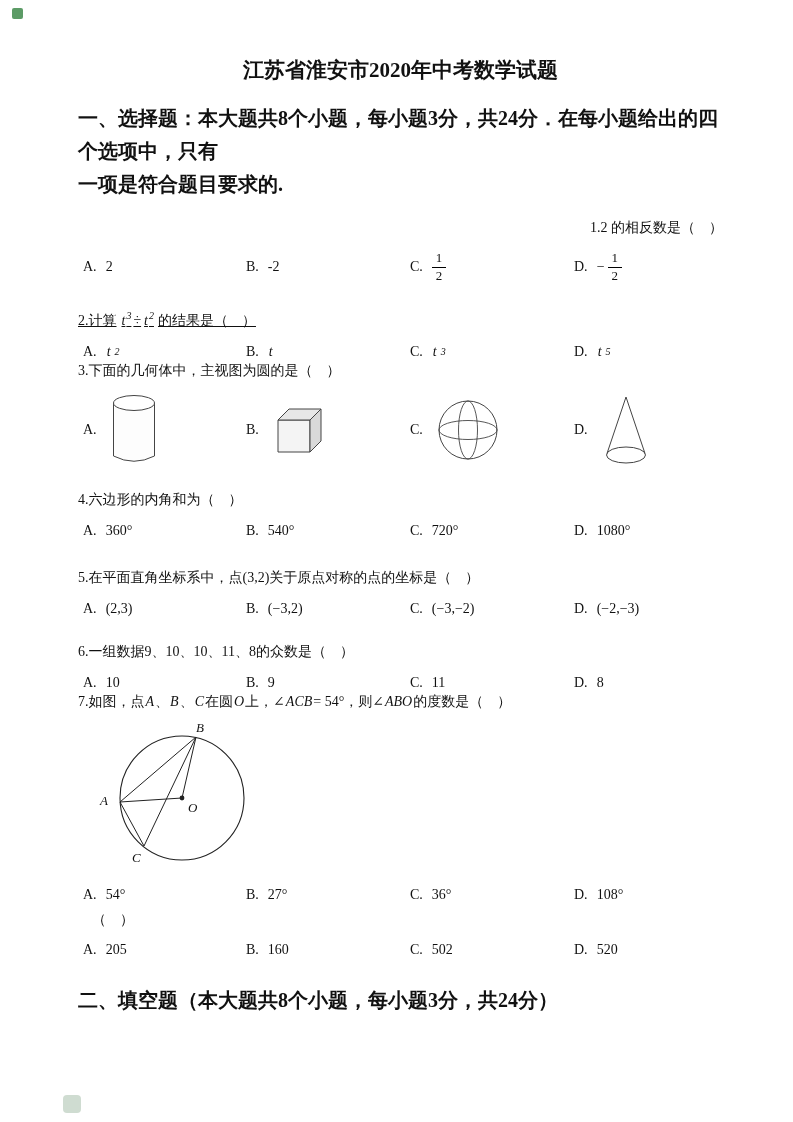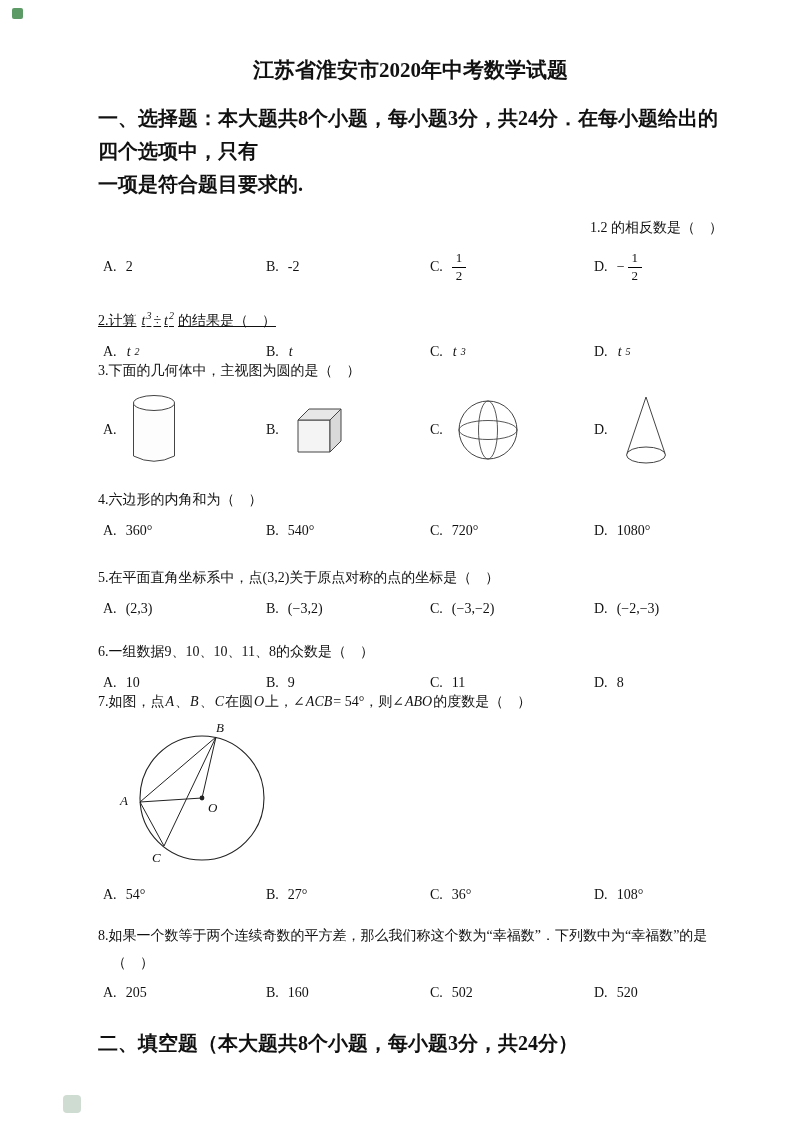--- a/index.html
+++ b/index.html
@@ -3,21 +3,21 @@
 <meta charset="utf-8">
 <style>
   * { box-sizing: border-box; }
   html, body { margin: 0; padding: 0; }
   body {
     width: 793px; height: 1122px;
     background: #ffffff; color: #111;
     font-family: "Liberation Serif", "DejaVu Serif", serif;
     font-size: 14px; position: relative; overflow: hidden;
   }
-  .page { padding: 40px 70px 0 98px; }
+  .page { padding: 40px 70px 0 78px; }
   .title {
     text-align: center; font-weight: bold; font-size: 21px;
     margin: 16px 0 18px;
   }
   .sec-heading {
     font-weight: bold; font-size: 20px; line-height: 1.65; margin-top: 4px;
   }
   .stem { line-height: 1.5; }
   .q1-stem { margin-top: 16px; text-align: right; }
   .q2-stem { margin-top: 24px; text-decoration: underline; }
@@ -277,21 +277,20 @@
         <span>36°</span>
       </div>
       <div class="opt">
         <span>D.</span>
         <span>108°</span>
       </div>
     </div>
   </div>
 
   <div>
-    <div class="stem q8-stem">8.如果一个数等于两个连续奇数的平方差，那么我们称这个数为“幸福数”．下列数中为“幸福数”的是</div>
     <div class="paren-line">（　）</div>
     <div class="options">
       <div class="opt">
         <span>A.</span>
         <span>205</span>
       </div>
       <div class="opt">
         <span>B.</span>
         <span>160</span>
       </div>

